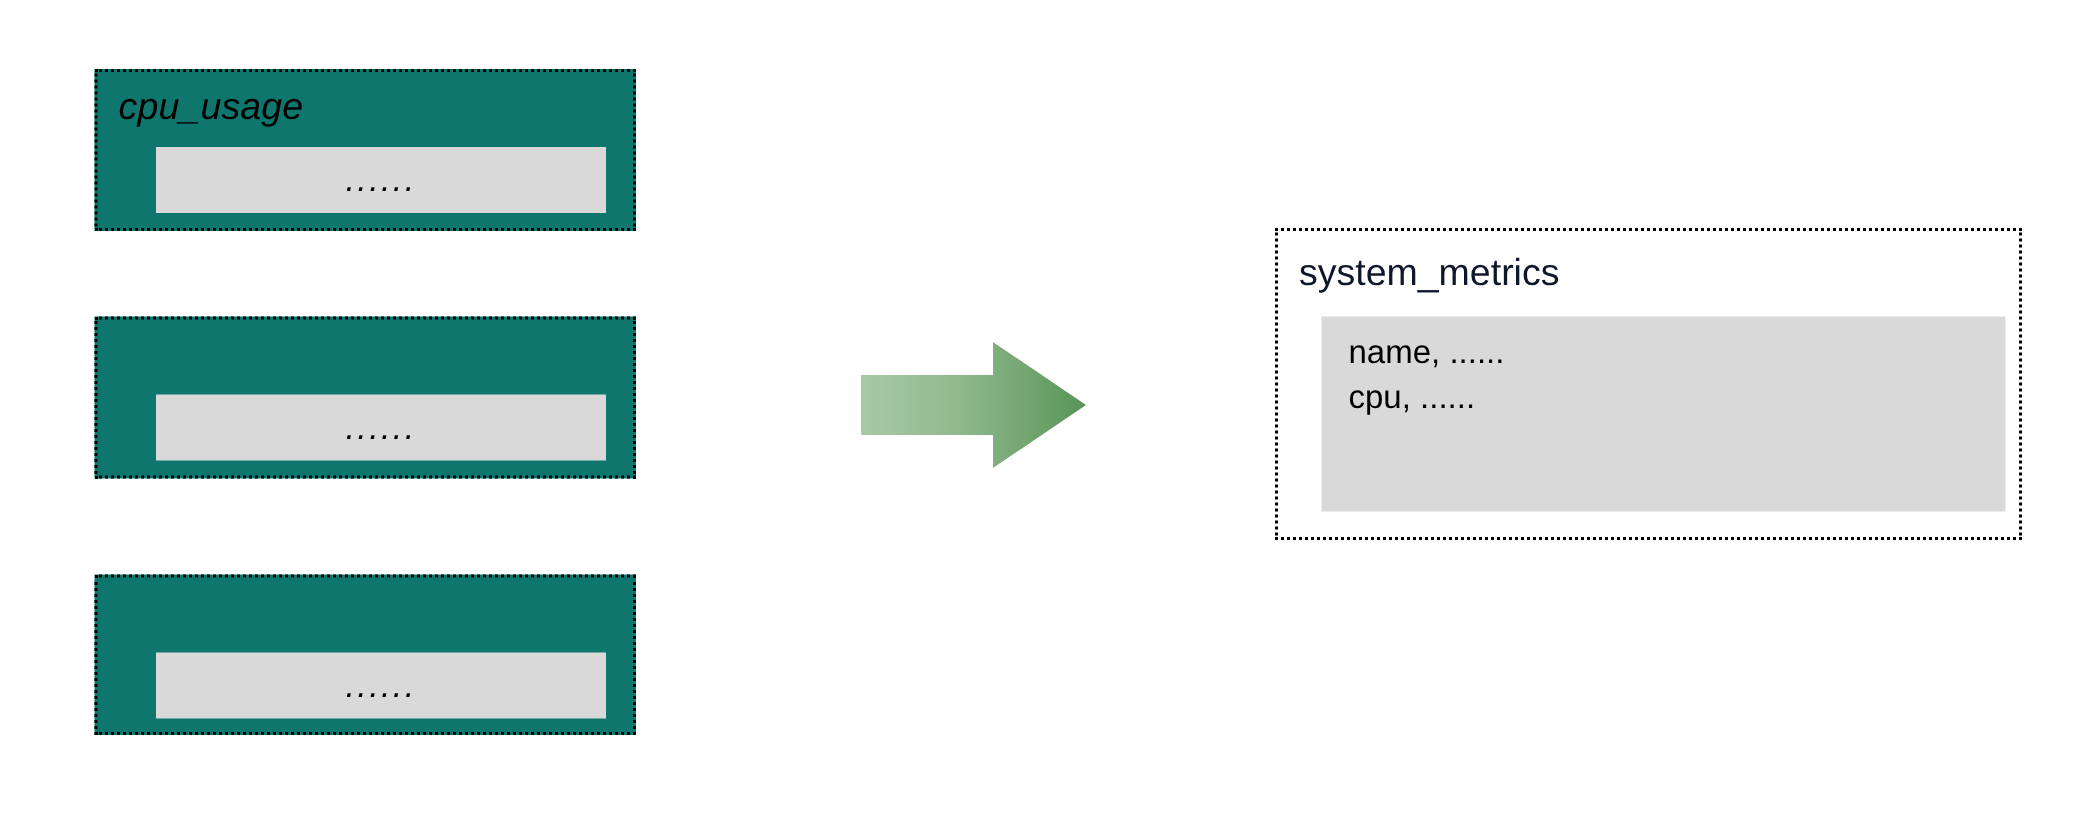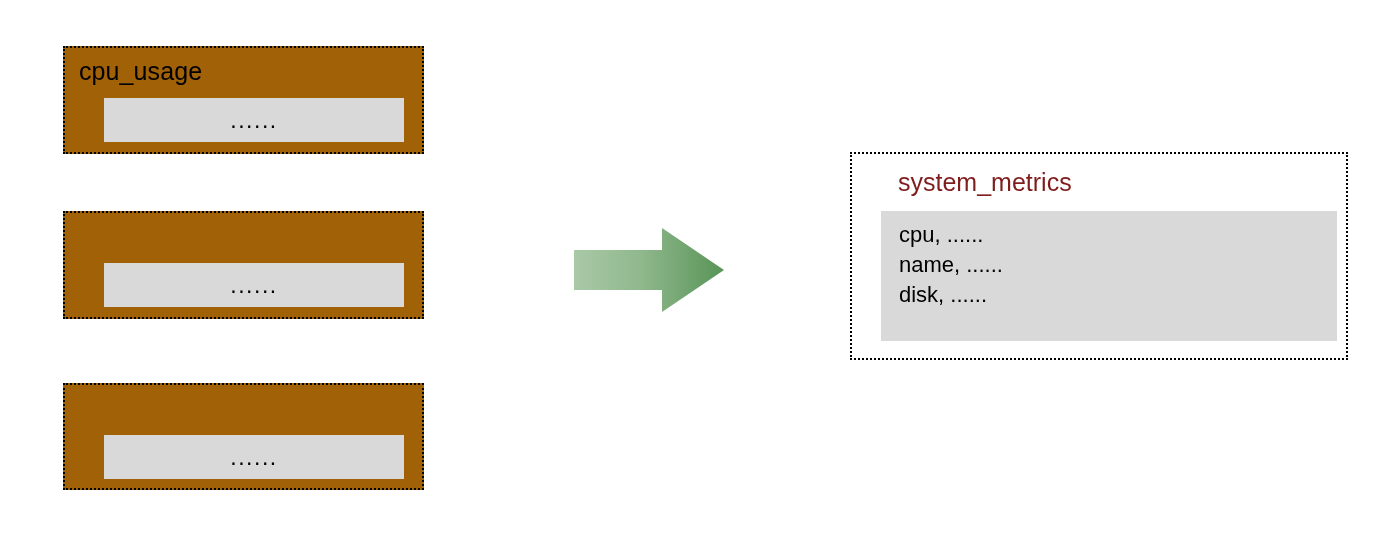--- a/index.html
+++ b/index.html
@@ -21,21 +21,22 @@
     left: 0; top: 0;
     width: 1392px;
     height: 559px;
   }
 
   
   .src-box {
     position: absolute;
     box-sizing: border-box;
     border: 2px dotted #000000;
-    background: #a16207;
+    background: #0f766e;
+    font-style: italic;
   }
   .src-box .box-title {
     position: absolute;
     left: 14px;
     top: 8px;
     font-size: 25px;
     line-height: 30px;
     letter-spacing: 0.1px;
     white-space: nowrap;
     color: #000000;
@@ -76,22 +77,21 @@
     border: 2px dotted #000000;
     background: #ffffff;
   }
   #target-box .box-title {
     position: absolute;
     left: 14px;
     top: 13px;
     font-size: 25px;
     line-height: 30px;
     white-space: nowrap;
-    color: #7f1d1d;
-    margin-left: 32px;
+    color: #0f172a;
   }
   #target-box .box-body {
     position: absolute;
     left: 29px;
     top: 57px;
     width: 456px;
     height: 130px;
     background: #d9d9d9;
   }
   #target-box .field-list {
@@ -148,20 +148,19 @@
         <stop offset="100%" stop-color="#589457"></stop>
       </linearGradient>
     </defs>
     <polygon points="0,22 88,22 88,0 150,42 88,84 88,62 0,62" fill="url(#arrowGrad)"></polygon>
   </svg>
 
   <div id="target-box">
     <div class="box-title">system_metrics</div>
     <div class="box-body">
       <div class="field-list">
+        <div class="field-row">name, ......</div>
         <div class="field-row">cpu, ......</div>
-        <div class="field-row">name, ......</div>
-        <div class="field-row">disk, ......</div>
       </div>
     </div>
   </div>
 
 </div>
 
 </body></html>

